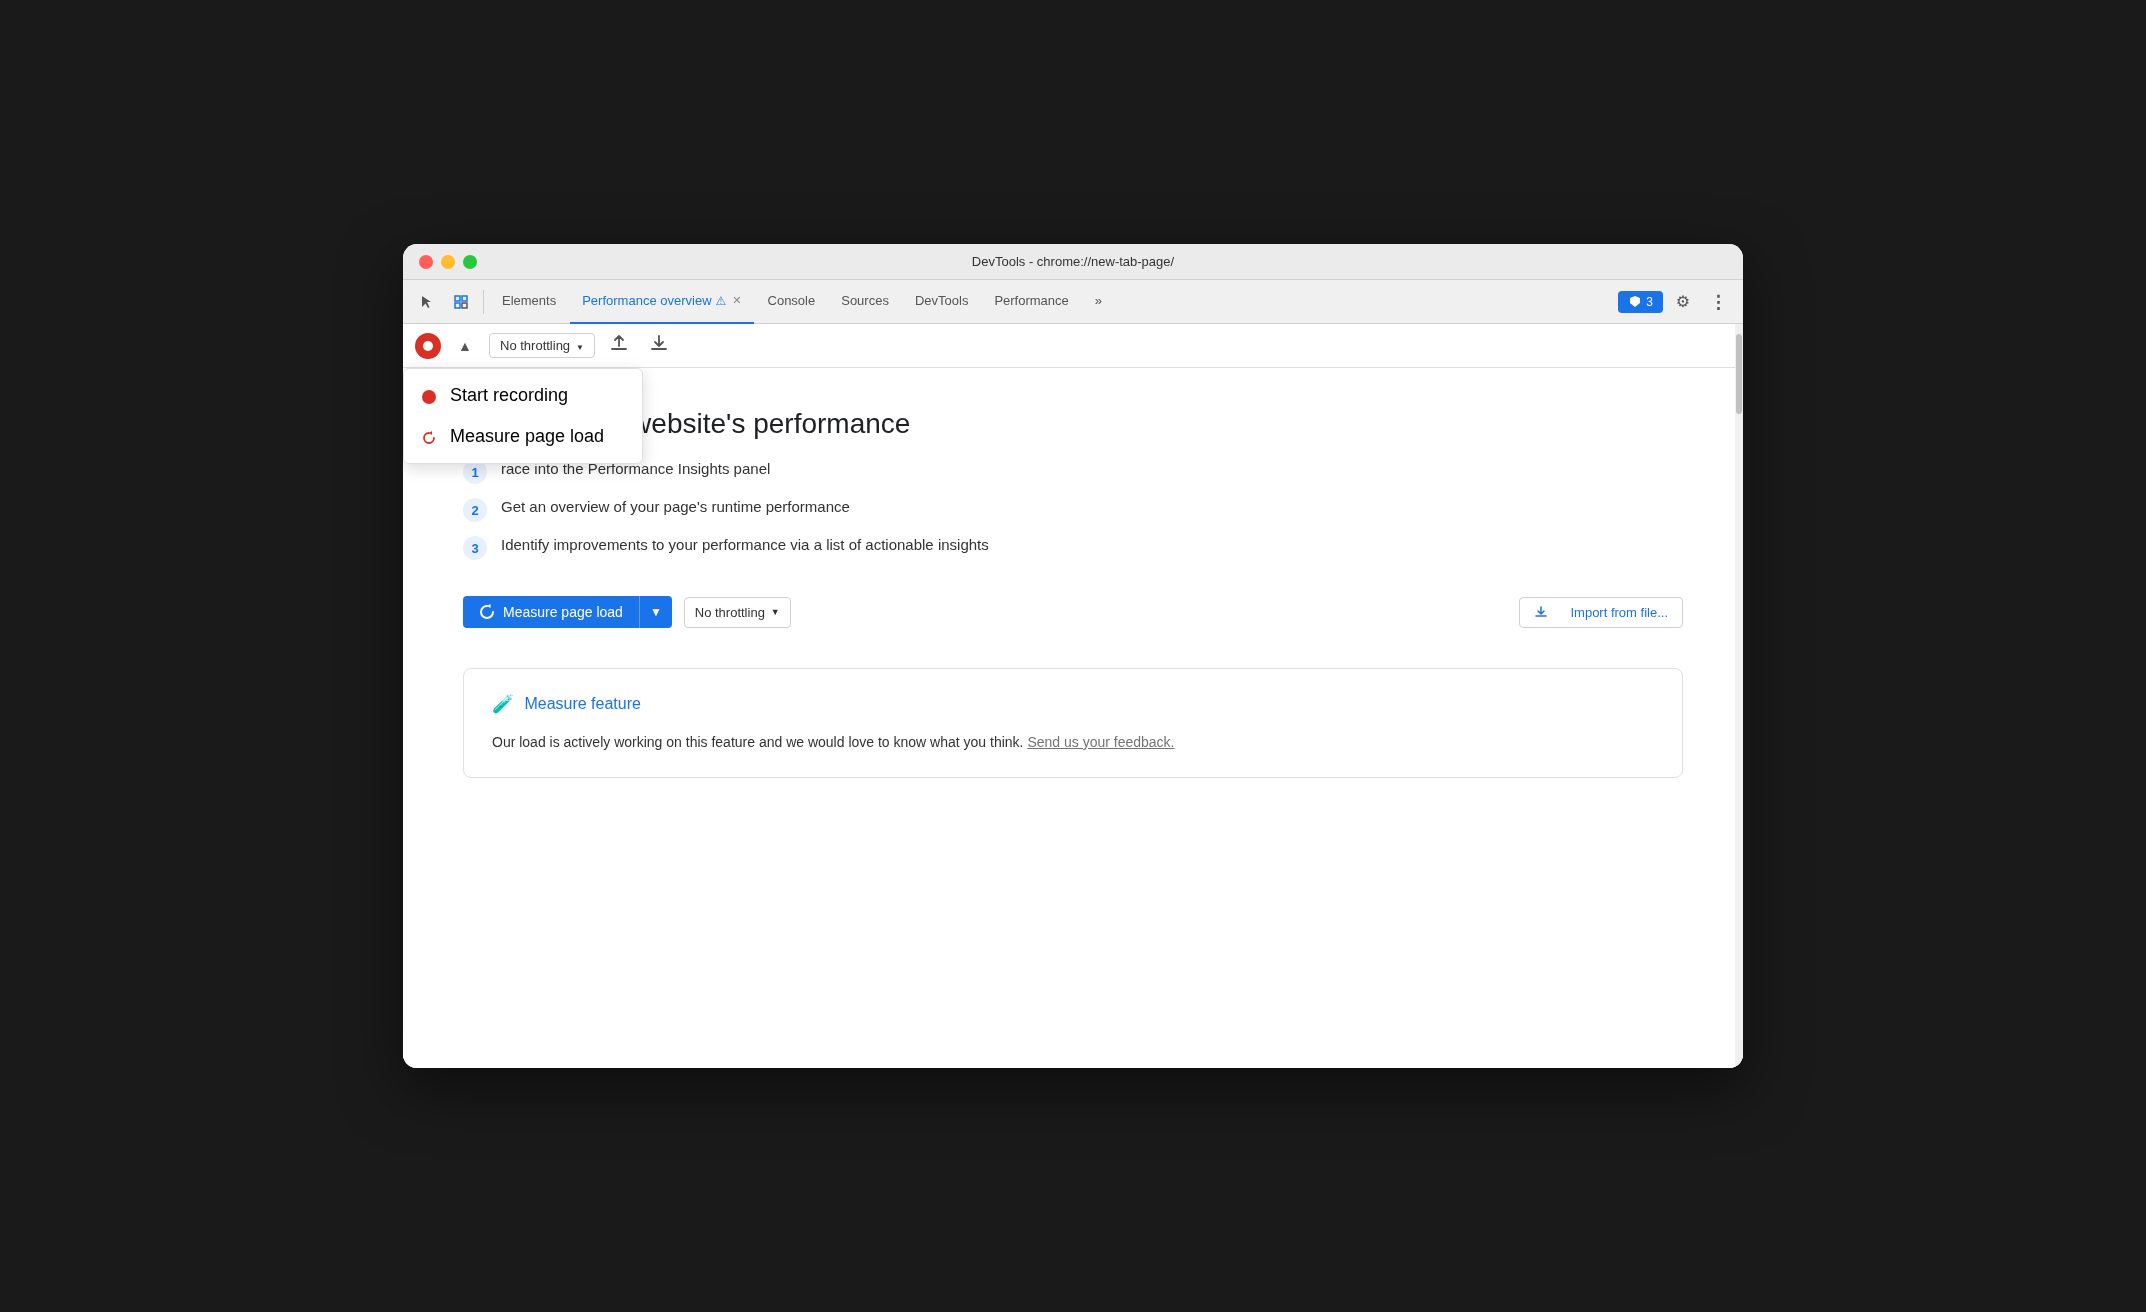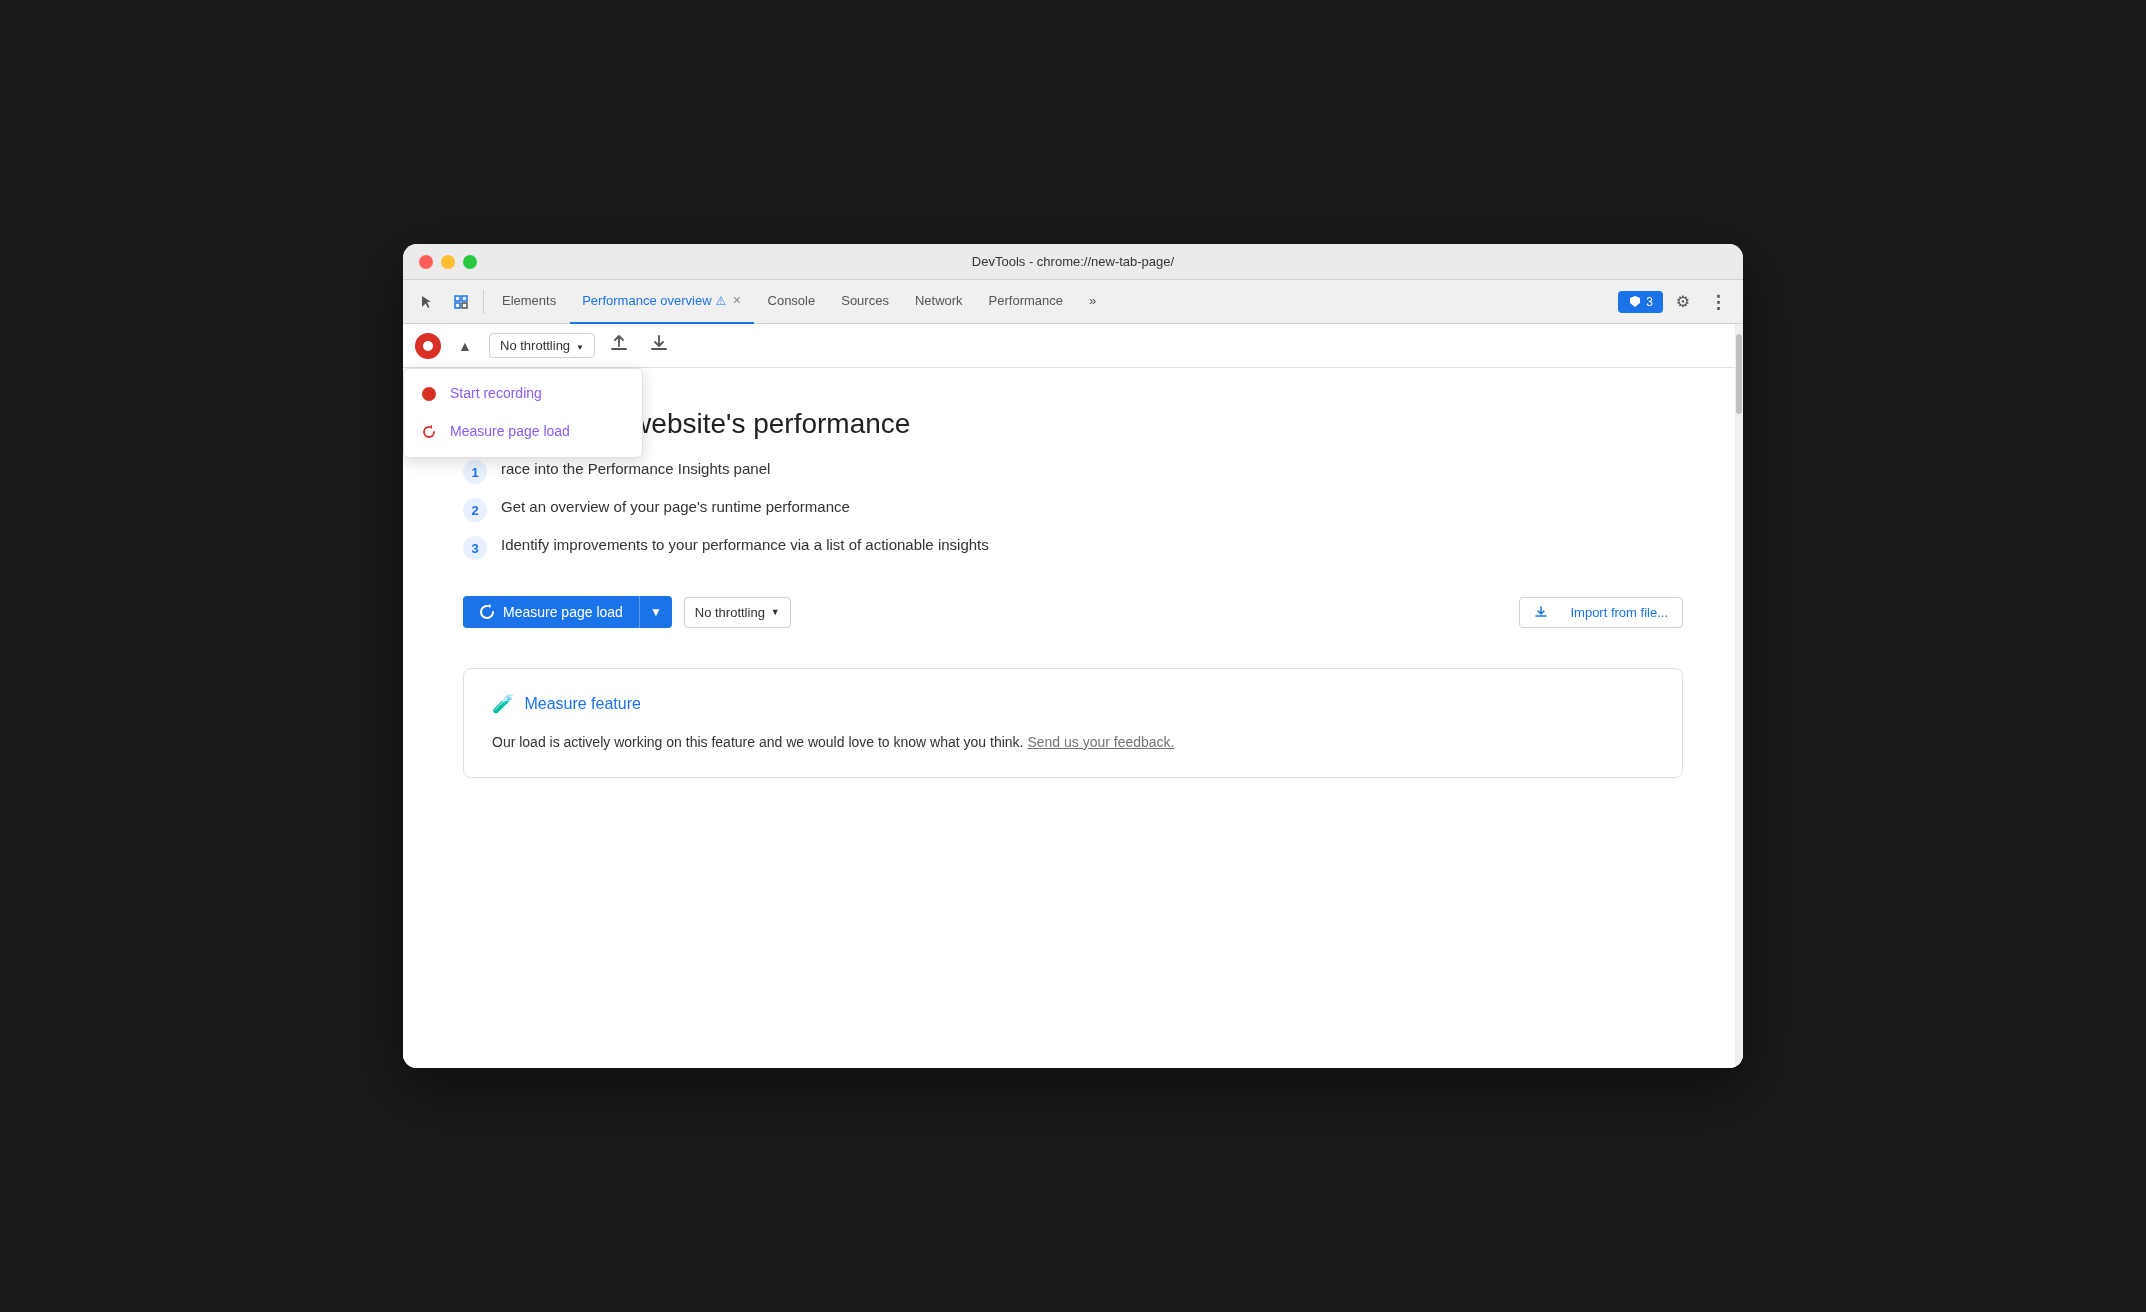--- a/index.html
+++ b/index.html
@@ -187,25 +187,25 @@
       width: 240px;
       background: white;
       border: 1px solid #e0e0e0;
       border-radius: 6px;
       box-shadow: 0 4px 16px rgba(0,0,0,0.15);
       z-index: 100;
       padding: 6px 0;
     }
     .dropdown-item {
       display: flex;
-      align-items: flex-start;
+      align-items: flex-end;
       gap: 12px;
       padding: 10px 16px;
-      font-size: 14px;
-      color: #8b5cf6;
+      font-size: 18px;
+      color: #000000;
       cursor: pointer;
     }
     .dropdown-item-icon {
       width: 18px;
       height: 18px;
       display: flex;
       align-items: center;
       justify-content: center;
     }
 
@@ -392,21 +392,21 @@
       <span class="tab-warning">⚠</span>
       <span class="tab-close">✕</span>
     </div>
     <div class="tab">
       <span>Console</span>
     </div>
     <div class="tab">
       <span>Sources</span>
     </div>
     <div class="tab">
-      <span>Network</span>
+      <span>DevTools</span>
     </div>
     <div class="tab">
       <span>Performance</span>
     </div>
     <div class="tab">
       <span>»</span>
     </div>
     <div class="toolbar-spacer"></div>
     <div class="toolbar-right">
       <button class="notification-btn">

